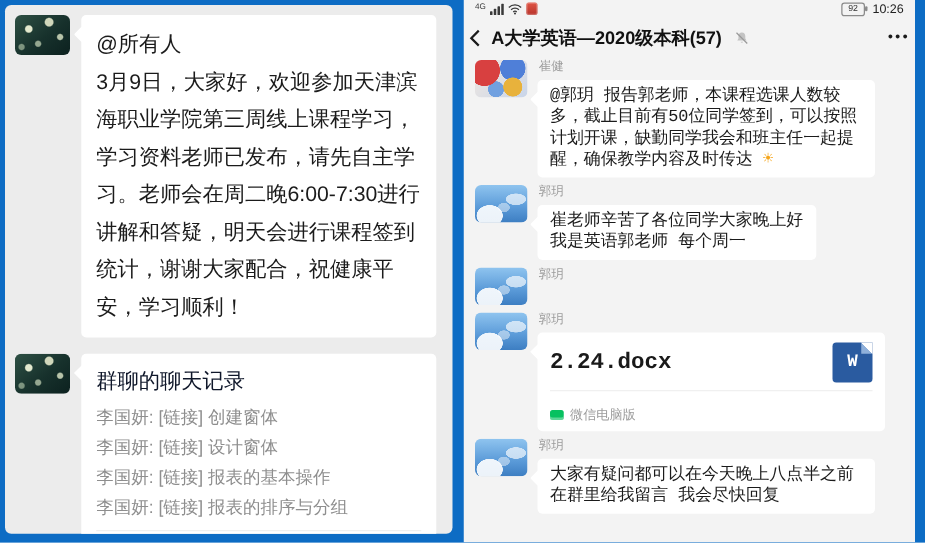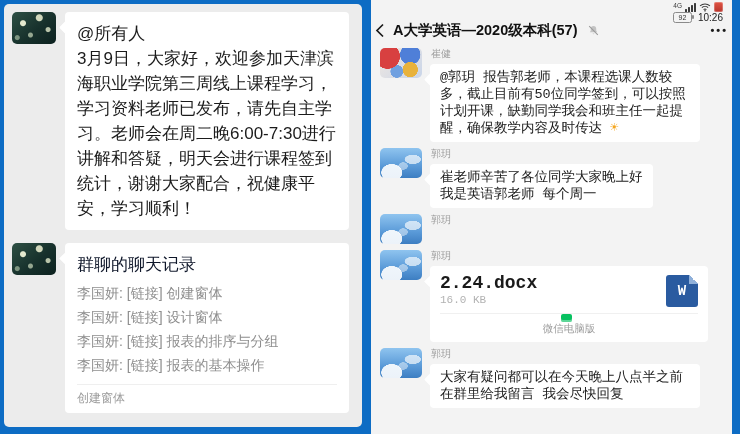--- a/index.html
+++ b/index.html
@@ -20,31 +20,31 @@
 
   
   .panel.left{padding:8px;box-sizing:border-box;}
   .av-zhy{width:44px;height:32px;background:
     radial-gradient(circle at 25% 35%, rgba(238,242,214,.95) 0 2.5px, transparent 3.5px),
     radial-gradient(circle at 62% 18%, rgba(228,232,202,.9) 0 3px, transparent 4px),
     radial-gradient(circle at 82% 55%, rgba(212,222,192,.85) 0 2px, transparent 3px),
     radial-gradient(circle at 42% 72%, rgba(202,217,187,.7) 0 2px, transparent 3px),
     radial-gradient(circle at 12% 80%, rgba(190,210,180,.6) 0 2px, transparent 3px),
     linear-gradient(140deg,#2e5044 0%,#17312c 55%,#0c211f 100%);}
-  .left-bubble{flex:1;margin-left:9px;margin-right:5px;padding:9px 12px;font-size:17px;line-height:25px;}
+  .left-bubble{flex:1;margin-left:9px;margin-right:5px;padding:9px 12px;font-size:17px;line-height:30px;}
   .left-group2{margin-top:13px;}
   .left-col{flex:1;margin-left:9px;margin-right:5px;min-width:0;}
   .record-card{position:relative;background:#fff;border-radius:4px;padding:9px 12px 7px;}
   .record-card::before{content:"";position:absolute;left:-4px;top:11px;width:9px;height:9px;background:#fff;transform:rotate(45deg);}
   .record-title{font-size:17px;color:#0f172a;line-height:26px;margin-bottom:3px;}
   .record-item{font-size:14px;color:#8e8e8e;line-height:24px;}
   .record-footer{border-top:1px solid #efefef;margin-top:7px;padding-top:5px;font-size:12px;color:#9c9c9c;line-height:16px;}
 
   
-  .statusbar{height:15px;padding:2px 9px 0;display:flex;align-items:flex-end;font-size:10px;color:#333;flex-direction:column;}
+  .statusbar{height:15px;padding:2px 9px 0;display:flex;align-items:flex-start;font-size:10px;color:#333;}
   .sb-left{display:flex;align-items:center;gap:3px;}
   .sig4g{font-size:6.5px;color:#3a3a3a;align-self:flex-start;line-height:7px;}
   .bars{display:inline-flex;align-items:flex-end;gap:1px;height:9px;}
   .bars i{display:block;width:2px;background:#3a3a3a;border-radius:.5px;}
   .bars i:nth-child(1){height:3px;} .bars i:nth-child(2){height:5px;}
   .bars i:nth-child(3){height:7px;} .bars i:nth-child(4){height:9px;}
   .app-chip{width:9px;height:10px;border-radius:2px;background:linear-gradient(#e05545,#b8342c);box-shadow:inset 0 0 0 1px rgba(255,255,255,.25);}
   .sb-right{margin-left:auto;display:flex;align-items:center;gap:6px;}
   .battery{display:inline-flex;align-items:center;justify-content:center;border:1px solid #8a8a8a;border-radius:2.5px;height:9px;min-width:15px;padding:0 1px;font-size:7px;color:#333;position:relative;}
   .battery::after{content:"";position:absolute;right:-3px;top:2px;width:1.5px;height:4px;background:#8a8a8a;border-radius:1px;}
@@ -78,21 +78,21 @@
 
   
   .file-card{position:relative;background:#fff;border-radius:4px;width:278px;box-sizing:border-box;padding:8px 10px 4px;}
   .file-card::before{content:"";position:absolute;left:-4px;top:11px;width:9px;height:9px;background:#fff;transform:rotate(45deg);}
   .file-main{display:flex;align-items:center;}
   .file-meta{flex:1;min-width:0;}
   .file-name{font-size:18px;font-weight:600;color:#1a1a1a;line-height:18px;}
   .file-size{font-size:11px;color:#b2b2b2;line-height:14px;margin-top:1px;}
   .word-icon{position:relative;width:32px;height:32px;background:#2a5ba0;border-radius:3px;border-top-right-radius:0;display:flex;align-items:center;justify-content:center;color:#fff;font-weight:bold;font-size:14px;}
   .word-fold{position:absolute;top:0;right:0;width:9px;height:9px;background:linear-gradient(225deg,#fff 0 50%,#8fb0da 50% 100%);}
-  .file-footer{display:flex;align-items:center;border-top:1px solid #f0f0f0;margin-top:6px;padding:0 0 2px;font-size:10.5px;color:#9c9c9c;flex-direction:column;}
+  .file-footer{display:flex;align-items:center;border-top:1px solid #f0f0f0;margin-top:6px;padding:12px 0 2px;font-size:10.5px;color:#9c9c9c;}
   .pc-icon{width:11px;height:8px;border-radius:2px;background:#07c160;box-shadow:inset 0 0 0 1.5px rgba(255,255,255,.0), inset 0 -2px 0 rgba(255,255,255,.35);margin-right:5px;flex:none;}
 </style>
 </head>
 <body>
 
 <div class="canvas">
 
   <section class="panel left">
 
     <div class="msg-row">
@@ -101,22 +101,22 @@
 3月9日，大家好，欢迎参加天津滨海职业学院第三周线上课程学习，学习资料老师已发布，请先自主学习。老师会在周二晚6:00-7:30进行讲解和答疑，明天会进行课程签到统计，谢谢大家配合，祝健康平安，学习顺利！</div>
     </div>
 
     <div class="msg-row left-group2">
       <div class="avatar av-zhy"></div>
       <div class="left-col">
         <div class="record-card">
           <div class="record-title">群聊的聊天记录</div>
           <div class="record-item">李国妍: [链接] 创建窗体</div>
           <div class="record-item">李国妍: [链接] 设计窗体</div>
+          <div class="record-item">李国妍: [链接] 报表的基本操作</div>
           <div class="record-item">李国妍: [链接] 报表的排序与分组</div>
-          <div class="record-item">李国妍: [链接] 报表的基本操作</div>
           <div class="record-footer">创建窗体</div>
         </div>
       </div>
     </div>
 
   </section>
 
   <section class="panel right">
 
     <div class="statusbar">
@@ -188,21 +188,20 @@
       </div>
 
       <div class="msg-row">
         <div class="avatar av-guo"></div>
         <div class="r-col">
           <div class="r-sender">郭玥</div>
           <div class="file-card">
             <div class="file-main">
               <div class="file-meta">
                 <div class="file-name">2.24.docx</div>
-                <div class="file-size">16.0 KB</div>
               </div>
               <div class="word-icon">
                 <span class="word-fold"></span>
                 <span>W</span>
               </div>
             </div>
             <div class="file-footer">
               <span class="pc-icon"></span>
               <span>微信电脑版</span>
             </div>

